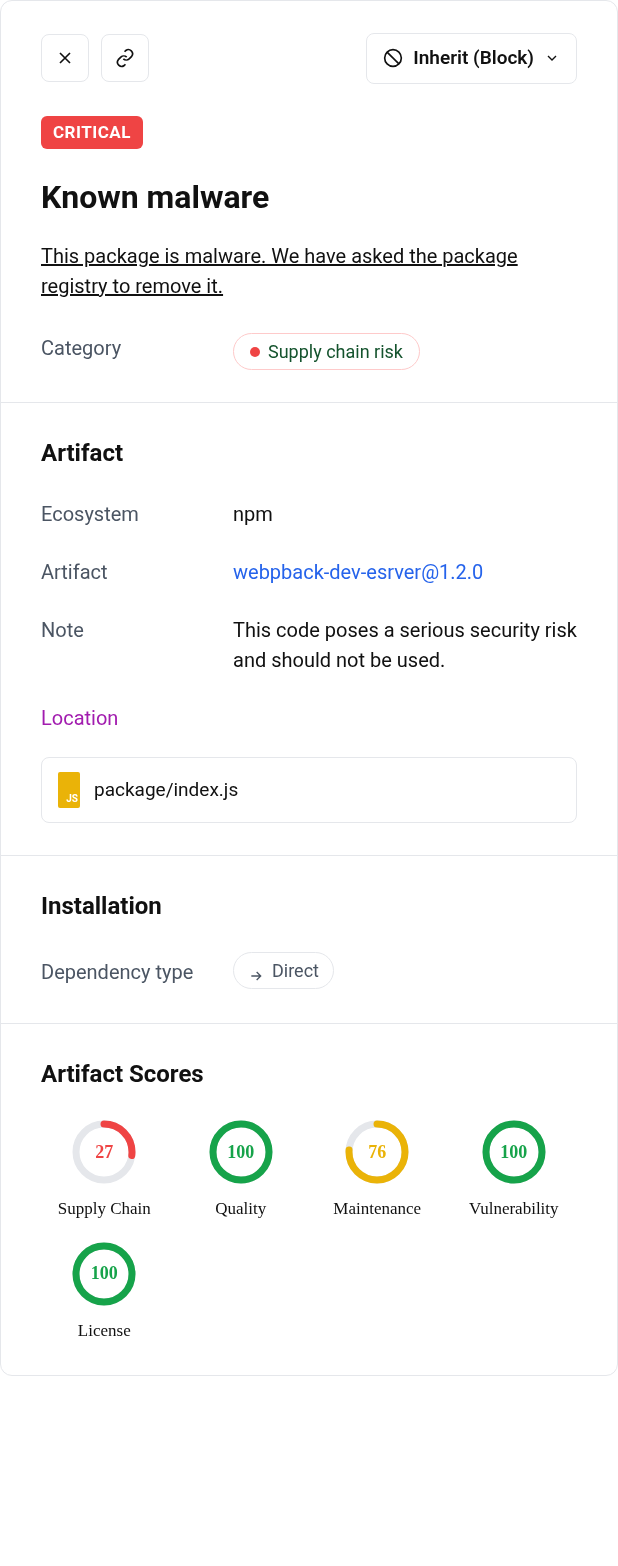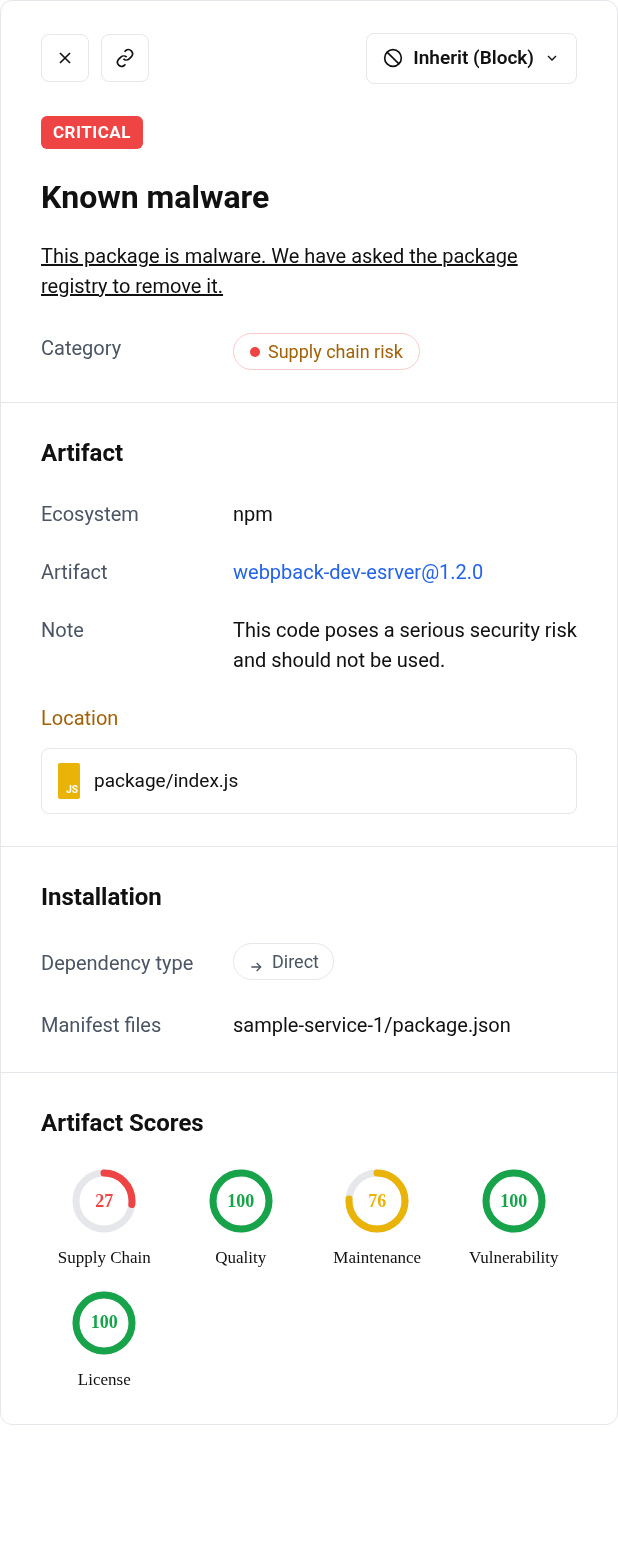--- a/index.html
+++ b/index.html
@@ -127,21 +127,21 @@
       cursor: pointer;
     }
     .pill {
       display: inline-flex;
       align-items: center;
       gap: 8px;
       border: 1px solid #fecaca;
       border-radius: 999px;
       padding: 4px 16px;
       font-size: 18px;
-      color: #a16207;
+      color: #14532d;
       text-align: right;
     }
     .pill .dot {
       width: 10px;
       height: 10px;
       border-radius: 50%;
       background: #ef4444;
     }
     .pill-gray {
       display: inline-flex;
@@ -161,22 +161,22 @@
       fill: none;
     }
     h2 {
       font-size: 24px;
       font-weight: 700;
       margin-bottom: 28px;
       color: #111;
     }
     .location-label {
       font-size: 20px;
-      color: #a16207;
-      margin-bottom: 15px;
+      color: #a21caf;
+      margin-bottom: 24px;
       margin-top: 12px;
     }
     .location-box {
       border: 1px solid #e5e7eb;
       border-radius: 8px;
       padding: 14px 16px;
       display: flex;
       align-items: center;
       gap: 14px;
     }
@@ -315,24 +315,20 @@
       <div>
         <span class="pill-gray">
           <svg viewBox="0 0 24 24">
               <path d="M5 12h14M13 6l6 6-6 6"></path>
             </svg>
           <span>Direct</span>
         </span>
       </div>
     </div>
 
-    <div class="field-row">
-      <div class="field-label">Manifest files</div>
-      <div class="field-value">sample-service-1/package.json</div>
-    </div>
   </div>
 
   <div class="section">
     <h2>Artifact Scores</h2>
     <div class="scores-grid" id="scores-grid">
         <div class="score-item">
     <div class="score-ring">
       <svg width="64" height="64" viewBox="0 0 64 64">
         <circle cx="32" cy="32" r="28" stroke="#e5e7eb" stroke-width="7" fill="none"></circle>
         <circle cx="32" cy="32" r="28" stroke="#ef4444" stroke-width="7" fill="none" stroke-dasharray="47.50088092227767 128.42830767875074" stroke-linecap="round"></circle>

